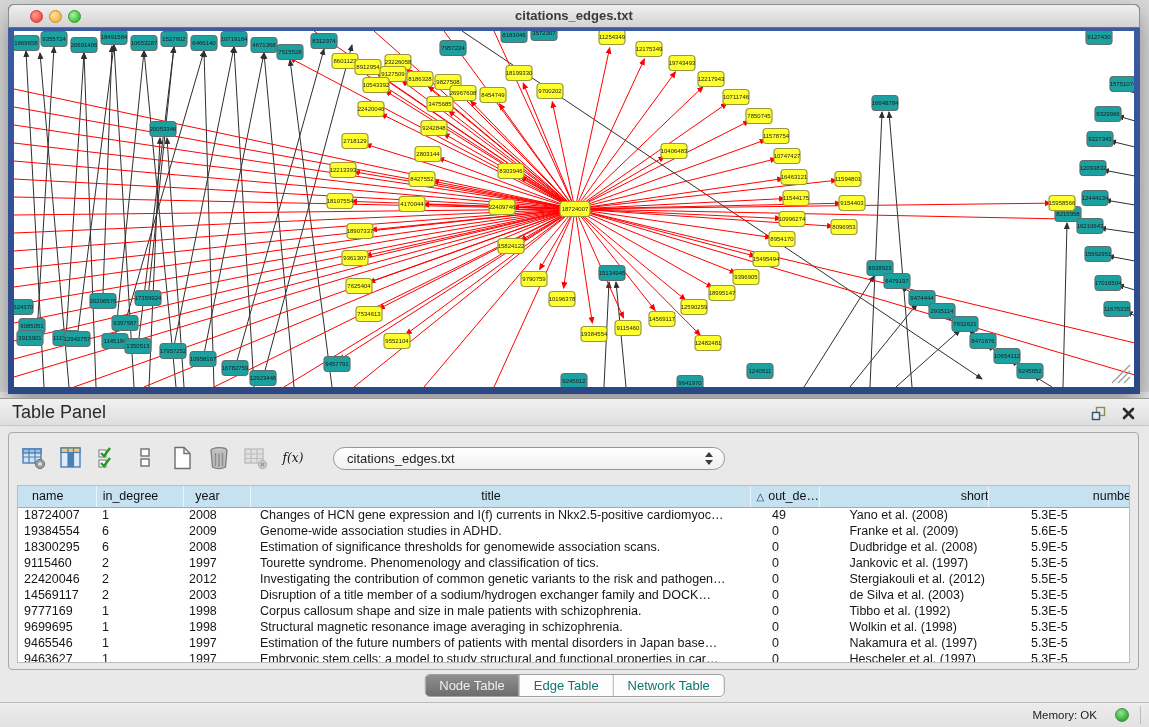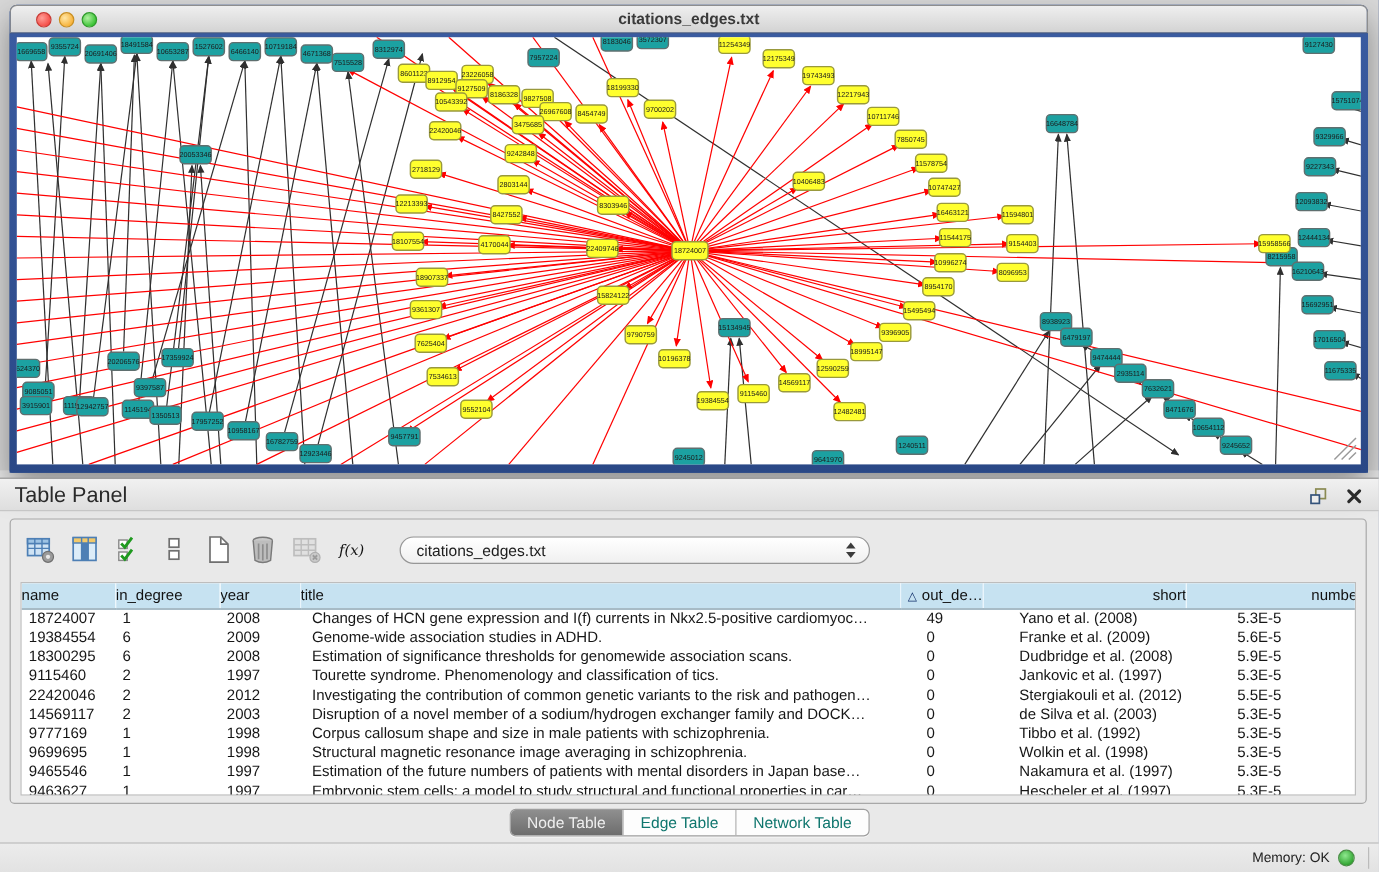--- a/index.html
+++ b/index.html
@@ -68,21 +68,21 @@
   #table-wrap{
     position:absolute;left:8px;right:8px;top:52px;bottom:6px;
     background:#fff;border:1px solid #bdbdbd;display:flex;overflow:hidden;
   }
   #data-table{border-collapse:collapse;table-layout:fixed;font-size:12.5px;color:#161616;flex:0 0 auto;}
   #data-table th{
     height:21px;background:#c6e2f1;font-weight:normal;font-size:12.5px;color:#111;
     border-right:1px solid #e9f5fc;border-bottom:1px solid #97aebc;
     padding:0;white-space:nowrap;overflow:hidden;box-sizing:border-box;
   }
-  #data-table th.al-r{text-align:left;padding-right:18px;}
+  #data-table th.al-r{text-align:center;padding-right:18px;}
   #data-table th.al-c{text-align:right;}
   #data-table th.al-l{text-align:left;padding-left:6px;}
   #data-table th .sort-glyph{font-size:10px;margin-right:4px;color:#13306b;}
   #data-table td{
     height:16px;padding:0 4px 0 6px;white-space:nowrap;overflow:hidden;box-sizing:border-box;
   }
   #data-table td.pad-title{padding-left:10px;}
   #data-table td.pad-out{padding-left:22px;}
   #data-table td.pad-short{padding-left:30px;}
   #data-table td.pad-pr{padding-left:42px;}
@@ -97,21 +97,21 @@
     padding:0 14px;line-height:21px;font-size:13px;color:#0f766e;border-right:1px solid #b3b3b3;cursor:default;
   }
   #tab-switch .seg:last-child{border-right:none;}
   #tab-switch .seg.active{background:linear-gradient(#8f8f8f,#6d6d6d);color:#efefef;}
 
   
   #status-bar{
     position:absolute;left:0;top:702px;width:1149px;height:25px;
     background:linear-gradient(#ececec,#e2e2e2);border-top:1px solid #bdbdbd;box-sizing:border-box;
   }
-  #status-bar .right{position:absolute;right:20px;top:0;height:24px;display:flex;align-items:center;gap:7px;}
+  #status-bar .right{position:absolute;right:20px;top:0;height:24px;display:flex;align-items:center;gap:18px;}
   #status-bar .mem-label{font-size:11.5px;color:#222;}
   #status-bar .mem-dot{
     width:14px;height:14px;border-radius:50%;
     background:radial-gradient(circle at 5px 4px,#8fe88f,#2fa32f 75%);
     border:1px solid #4a8f46;box-sizing:border-box;
   }
   #status-bar .edge-sep{position:absolute;right:8px;top:3px;bottom:3px;width:1px;background:#bbb;}
 </style>
 </head>
 <body>
@@ -647,21 +647,21 @@
             <td>2012</td>
             <td class="pad-title">Investigating the contribution of common genetic variants to the risk and pathogen…</td>
             <td class="pad-out">0</td>
             <td class="pad-short">Stergiakouli et al. (2012)</td>
             <td class="pad-pr">5.5E-5</td>
           </tr>
           <tr>
             <td>14569117</td>
             <td>2</td>
             <td>2003</td>
-            <td class="pad-title">Disruption of a novel member of a sodium/hydrogen exchanger family and DOCK…</td>
+            <td class="pad-title">Disruption of a title member of a sodium/hydrogen exchanger family and DOCK…</td>
             <td class="pad-out">0</td>
             <td class="pad-short">de Silva et al. (2003)</td>
             <td class="pad-pr">5.3E-5</td>
           </tr>
           <tr>
             <td>9777169</td>
             <td>1</td>
             <td>1998</td>
             <td class="pad-title">Corpus callosum shape and size in male patients with schizophrenia.</td>
             <td class="pad-out">0</td>

